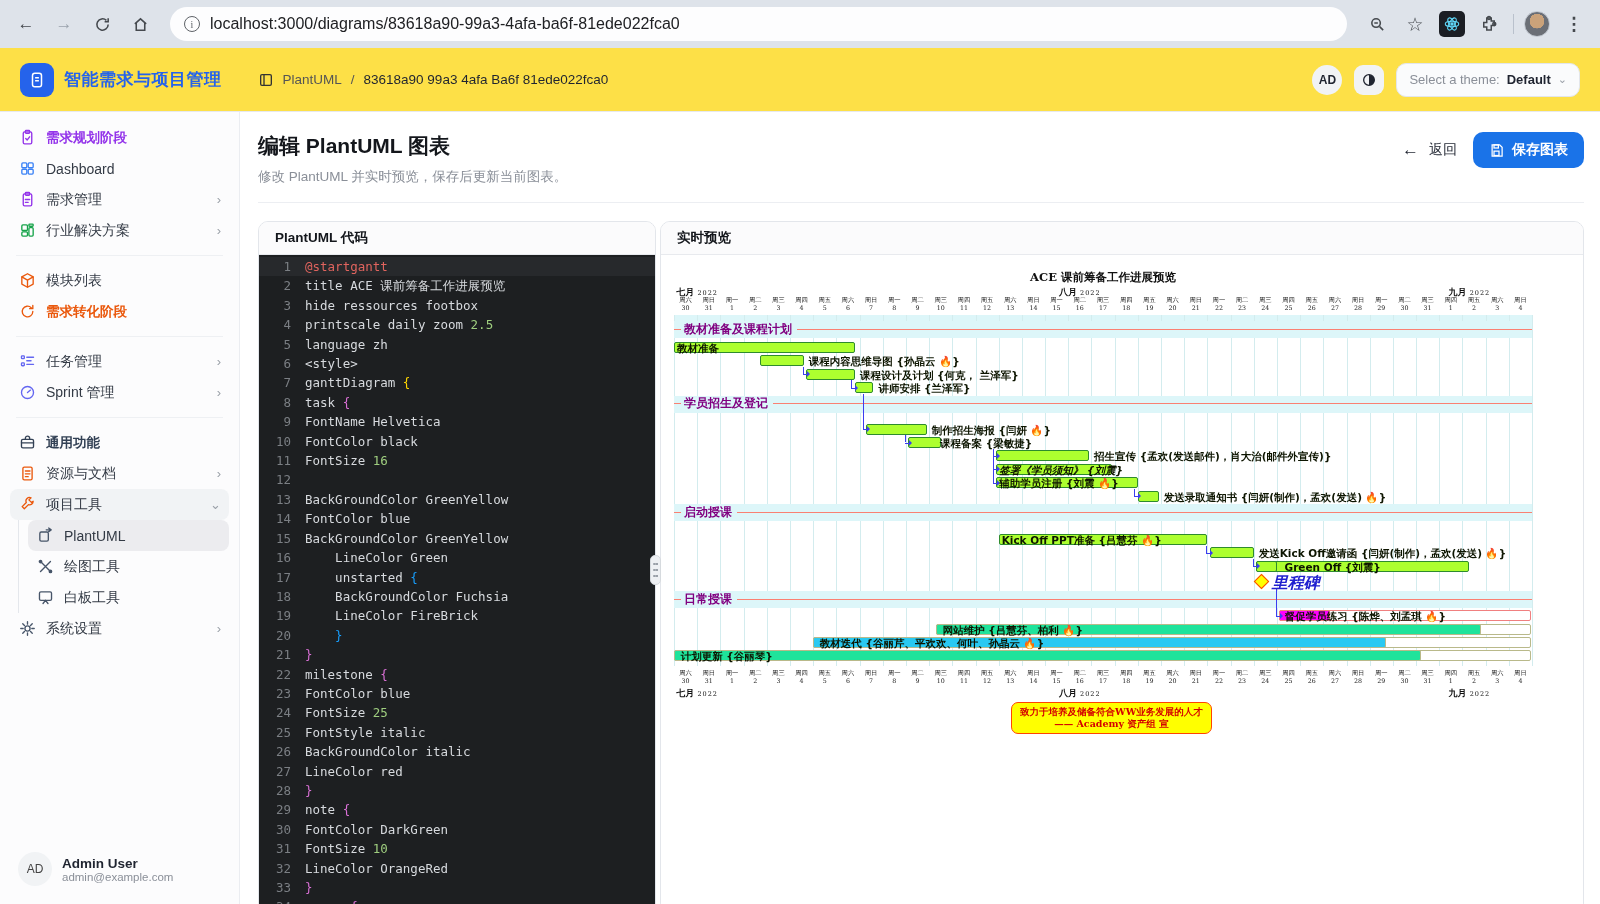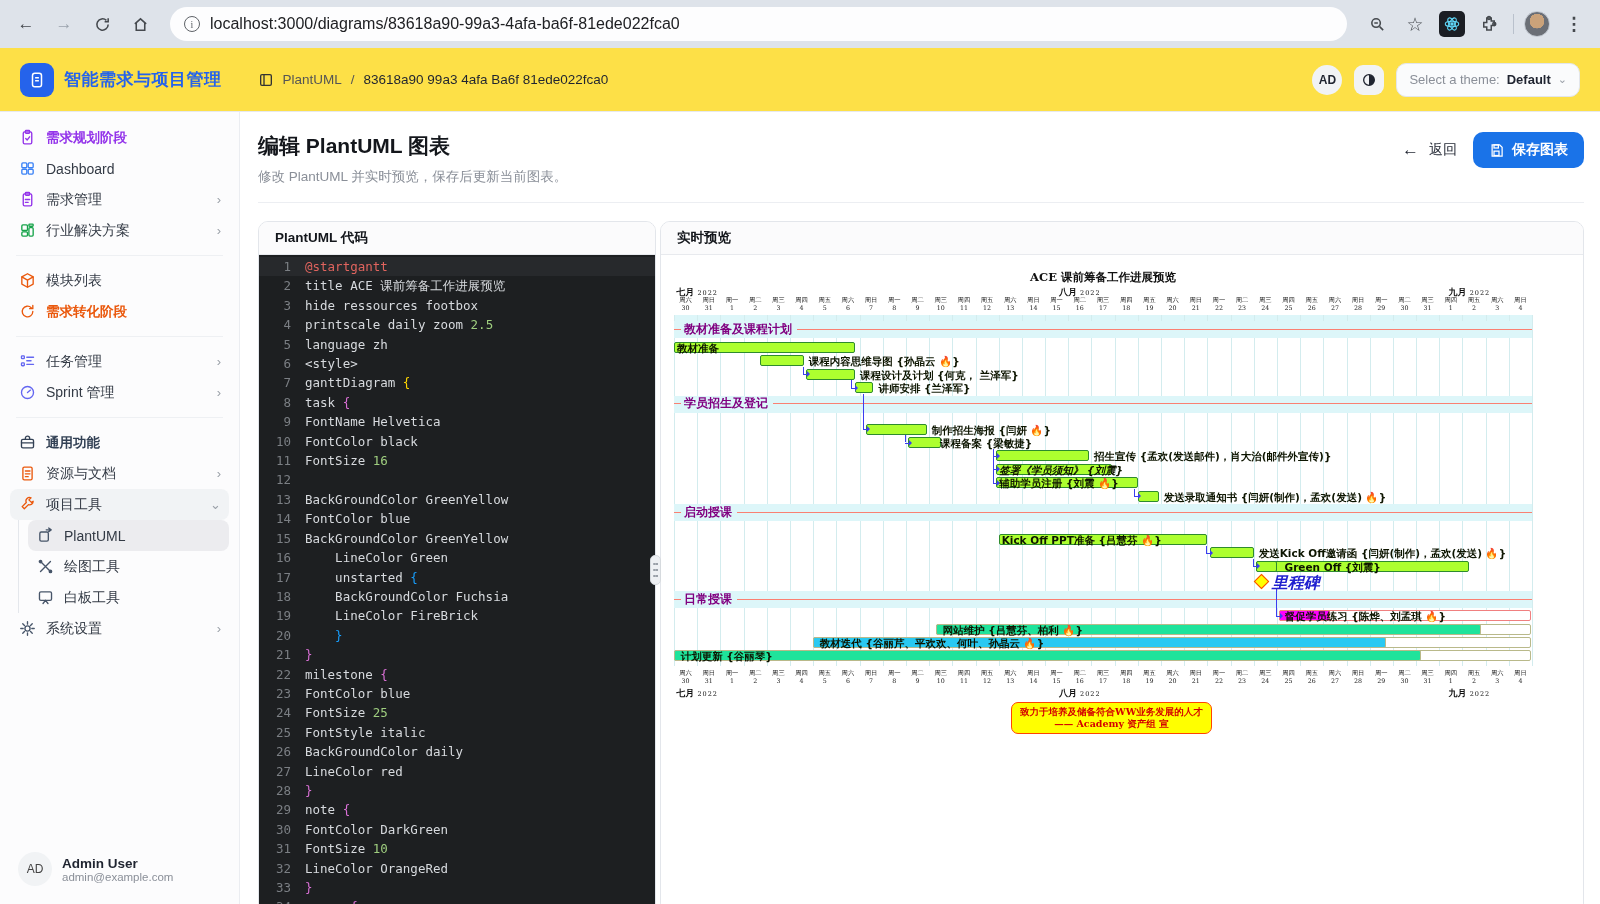--- a/index.html
+++ b/index.html
@@ -397,21 +397,21 @@
             <div class="cl"><span class="gut">16</span><span class="ctext">    LineColor Green</span></div>
             <div class="cl"><span class="gut">17</span><span class="ctext">    unstarted <span style="color:#179fff">{</span></span></div>
             <div class="cl"><span class="gut">18</span><span class="ctext">    BackGroundColor Fuchsia</span></div>
             <div class="cl"><span class="gut">19</span><span class="ctext">    LineColor FireBrick</span></div>
             <div class="cl"><span class="gut">20</span><span class="ctext">    <span style="color:#179fff">}</span></span></div>
             <div class="cl"><span class="gut">21</span><span class="ctext"><span style="color:#da70d6">}</span></span></div>
             <div class="cl"><span class="gut">22</span><span class="ctext">milestone <span style="color:#da70d6">{</span></span></div>
             <div class="cl"><span class="gut">23</span><span class="ctext">FontColor blue</span></div>
             <div class="cl"><span class="gut">24</span><span class="ctext">FontSize <span class="tk-num">25</span></span></div>
             <div class="cl"><span class="gut">25</span><span class="ctext">FontStyle italic</span></div>
-            <div class="cl"><span class="gut">26</span><span class="ctext">BackGroundColor daily</span></div>
+            <div class="cl"><span class="gut">26</span><span class="ctext">BackGroundColor italic</span></div>
             <div class="cl"><span class="gut">27</span><span class="ctext">LineColor red</span></div>
             <div class="cl"><span class="gut">28</span><span class="ctext"><span style="color:#da70d6">}</span></span></div>
             <div class="cl"><span class="gut">29</span><span class="ctext">note <span style="color:#da70d6">{</span></span></div>
             <div class="cl"><span class="gut">30</span><span class="ctext">FontColor DarkGreen</span></div>
             <div class="cl"><span class="gut">31</span><span class="ctext">FontSize <span class="tk-num">10</span></span></div>
             <div class="cl"><span class="gut">32</span><span class="ctext">LineColor OrangeRed</span></div>
             <div class="cl"><span class="gut">33</span><span class="ctext"><span style="color:#da70d6">}</span></span></div>
             <div class="cl"><span class="gut">34</span><span class="ctext">arrow <span style="color:#da70d6">{</span></span></div>
           </div>
       </section>

